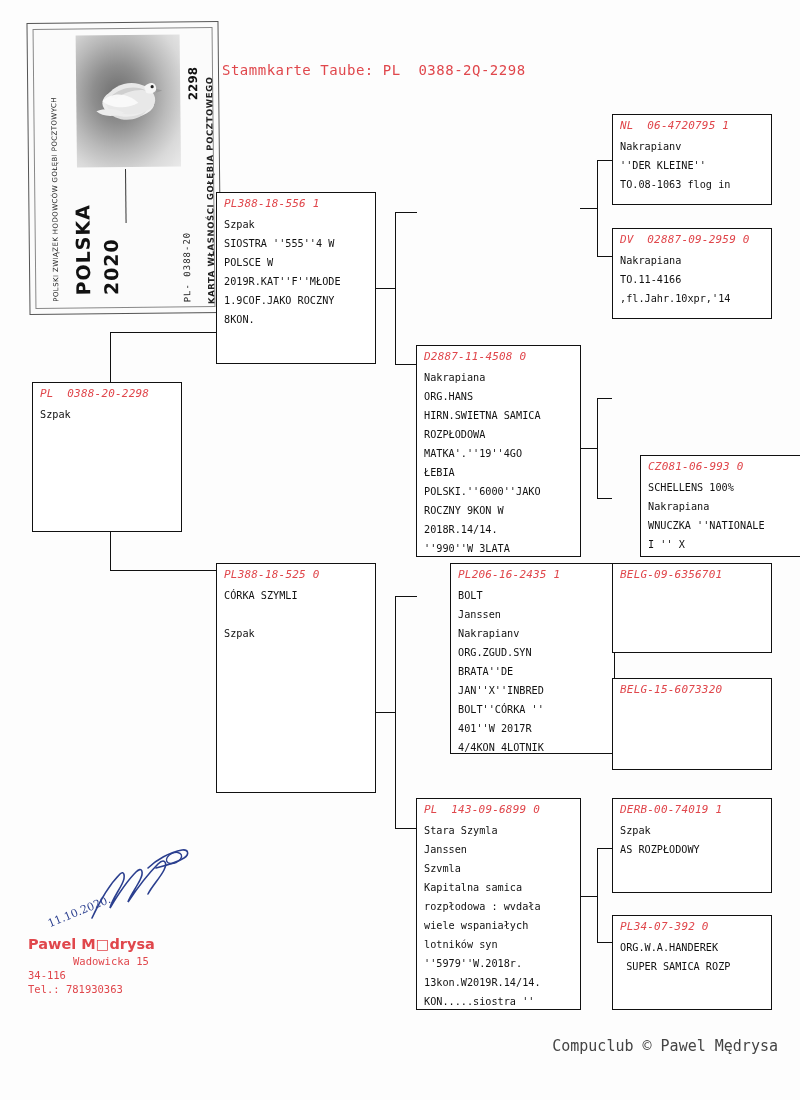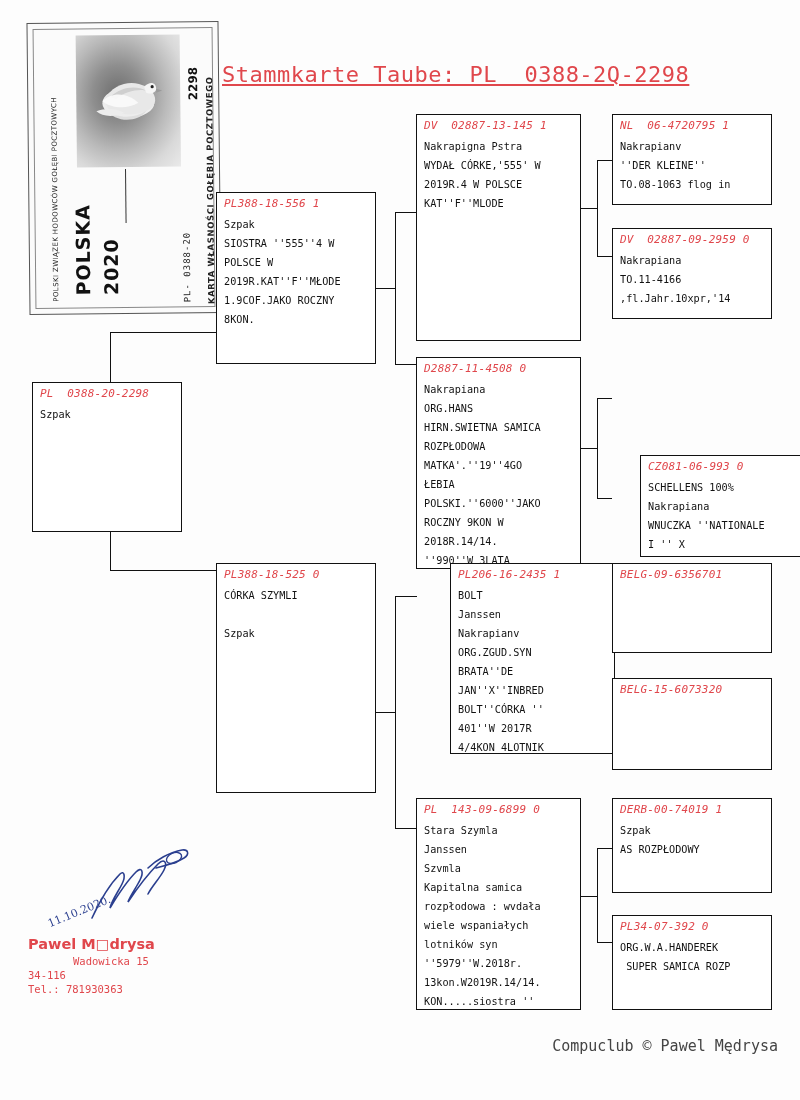--- a/index.html
+++ b/index.html
@@ -18,26 +18,25 @@
   .page {
     position: absolute;
     left: 0; top: 0;
     width: 800px; height: 1100px;
     background: #fdfdfd;
   }
   
   .title {
     position: absolute;
     left: 222px; top: 62px;
-    font-size: 22px;
+    font-size: 14px;
     letter-spacing: 0.5px;
     color: #e0474c;
     font-family: "DejaVu Sans Mono", monospace;
     white-space: pre;
-    text-decoration: underline;
   }
   
   .stamp {
     position: absolute;
     left: 28px; top: 22px;
     width: 190px; height: 290px;
     border: 1px solid #555;
     background: #fbfbfb;
     transform: rotate(-0.6deg);
     overflow: hidden;
@@ -281,29 +280,22 @@
 8KON.</span>
   </div>
 
   <div class="box" style="left:216px; top:563px; width:160px; height:230px;">
     <span class="ring">PL388-18-525 0</span>
     <span class="body">CÓRKA SZYMLI
 
 Szpak</span>
   </div>
 
-  <div class="box" style="left:416px; top:114px; width:165px; height:227px;">
-    <span class="ring">DV  02887-13-145 1</span>
-    <span class="body">Nakrapigna Pstra
-WYDAŁ CÓRKE,'555' W
-2019R.4 W POLSCE
-KAT''F''MLODE</span>
-  </div>
-
-  <div class="box" style="left:416px; top:345px; width:165px; height:212px;margin-top:12px;">
+
+  <div class="box" style="left:416px; top:345px; width:165px; height:212px;">
     <span class="ring">D2887-11-4508 0</span>
     <span class="body">Nakrapiana
 ORG.HANS
 HIRN.SWIETNA SAMICA
 ROZPŁODOWA
 MATKA'.''19''4GO
 ŁEBIA
 POLSKI.''6000''JAKO
 ROCZNY 9KON W
 2018R.14/14.

